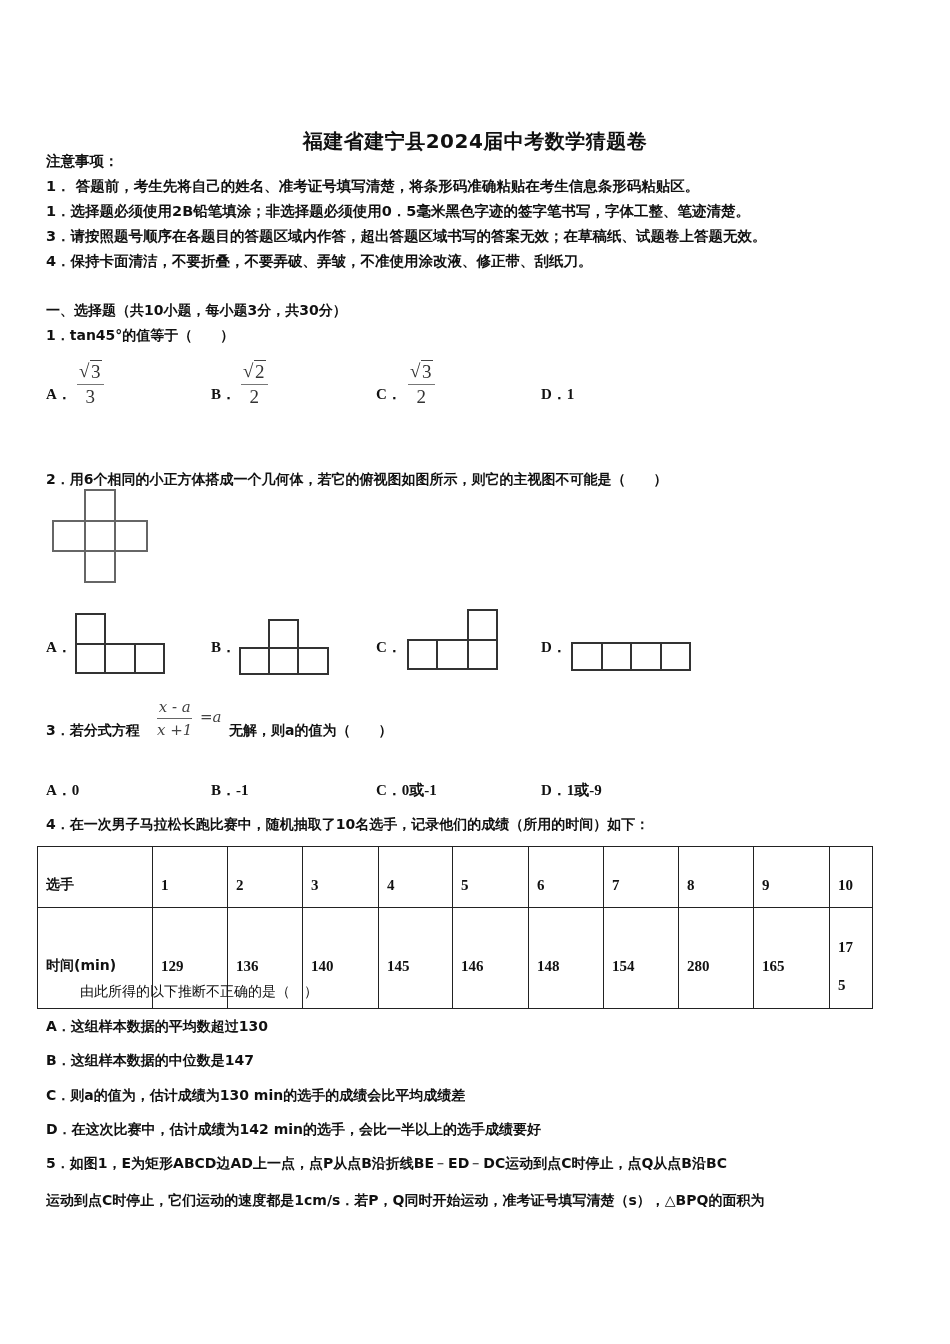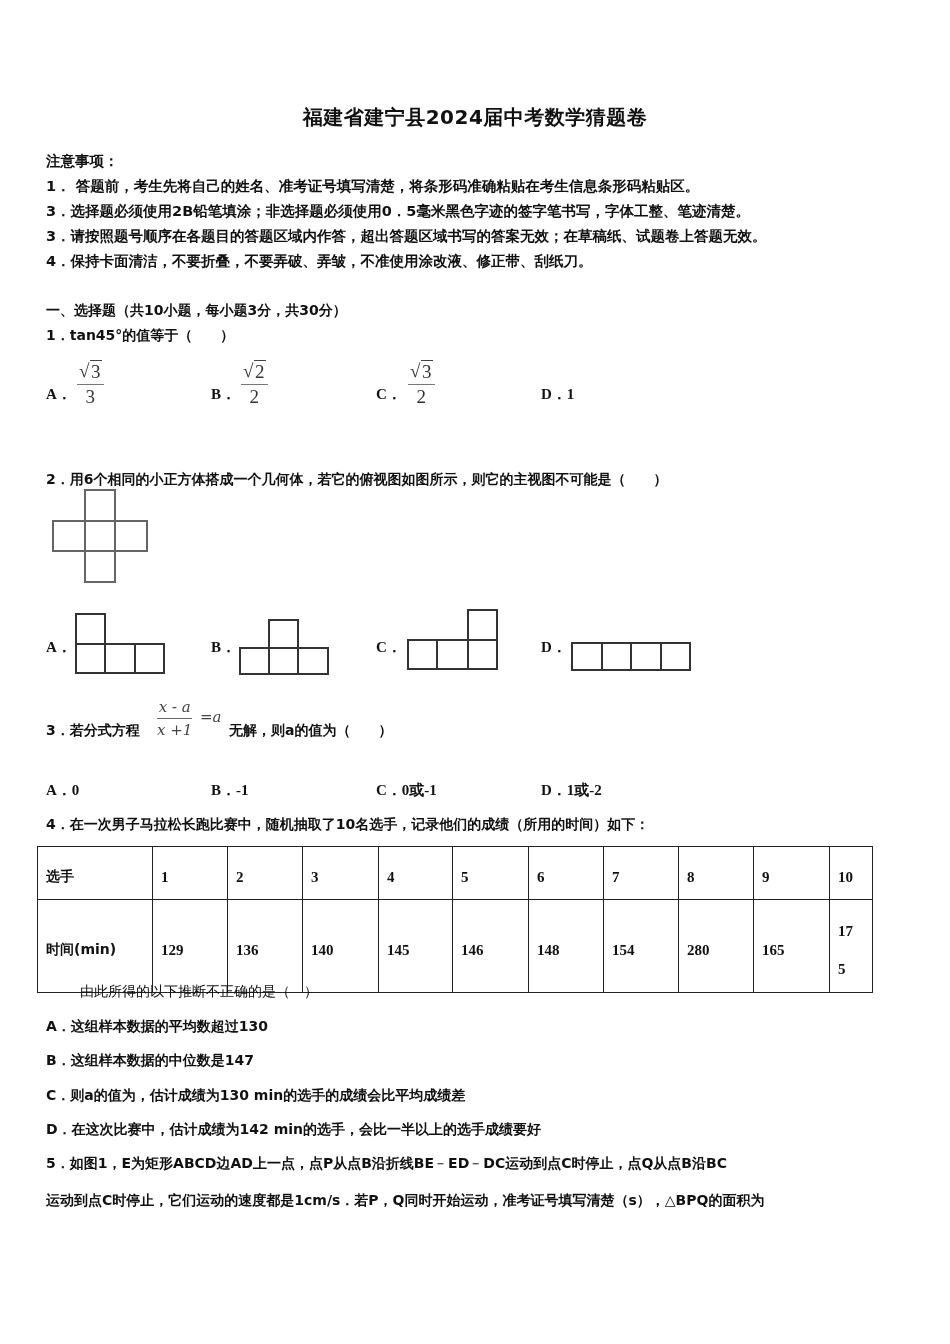--- a/index.html
+++ b/index.html
@@ -3,21 +3,21 @@
   <meta charset="utf-8">
   <style>
     html, body { margin: 0; padding: 0; background: #ffffff; }
     body {
       width: 950px; height: 1344px; position: relative; overflow: hidden;
       font-family: "Liberation Serif", "DejaVu Serif", serif;
       color: #111111;
     }
     .abs { position: absolute; white-space: nowrap; }
     .title {
-      left: 0; width: 950px; top: 104px; text-align: center;
+      left: 0; width: 950px; top: 128px; text-align: center;
       font-family: "DejaVu Sans", "Liberation Sans", sans-serif;
       font-weight: bold; font-size: 20px; letter-spacing: 0.5px;
     }
     .notice {
       font-family: "DejaVu Sans", "Liberation Sans", sans-serif;
       font-size: 14.5px; font-weight: bold; left: 46px;
     }
     .q {
       font-family: "DejaVu Sans", "Liberation Sans", sans-serif;
       font-size: 14px; font-weight: bold; left: 46px;
@@ -38,39 +38,39 @@
     }
     .sqrt .rad { border-top: 1.2px solid #444; padding: 0 1px; }
     .shape { position: absolute; }
     .sq { position: absolute; border: 2px solid #333; box-sizing: border-box; background: #fff; }
     .sq.grey { border-color: #666; }
     table.data {
       position: absolute; left: 37px; top: 846px; border-collapse: collapse;
       font-family: "Liberation Serif", serif; font-weight: bold; font-size: 15px;
     }
     table.data td {
-      border: 1.5px solid #222; vertical-align: middle; padding: 8px 0 0 8px; text-align: left;
+      border: 1.5px solid #222; vertical-align: middle; padding: 16px 0 0 8px; text-align: left;
     }
     table.data tr.hdr td { height: 44px; }
     table.data tr.val td { height: 84px; }
     table.data td.cn { font-family: "DejaVu Sans", sans-serif; font-size: 14px; }
     .eqfrac {
       position: absolute; display: flex; flex-direction: column; align-items: center;
       font-family: "DejaVu Serif", serif; font-style: italic; font-weight: normal; font-size: 15px; color: #444;
     }
     .eqfrac .bar { width: 100%; border-top: 1.2px solid #666; margin: 2px 0; }
   </style>
 </head>
 <body>
 
 <div class="abs title">福建省建宁县2024届中考数学猜题卷</div>
 
 <div class="abs notice" style="top:152px;">注意事项：</div>
 <div class="abs notice" style="top:177px;">1．  答题前，考生先将自己的姓名、准考证号填写清楚，将条形码准确粘贴在考生信息条形码粘贴区。</div>
-<div class="abs notice" style="top:202px;">3．选择题必须使用2B铅笔填涂；非选择题必须使用0．5毫米黑色字迹的签字笔书写，字体工整、笔迹清楚。</div>
+<div class="abs notice" style="top:202px;">1．选择题必须使用2B铅笔填涂；非选择题必须使用0．5毫米黑色字迹的签字笔书写，字体工整、笔迹清楚。</div>
 <div class="abs notice" style="top:227px;">3．请按照题号顺序在各题目的答题区域内作答，超出答题区域书写的答案无效；在草稿纸、试题卷上答题无效。</div>
 <div class="abs notice" style="top:252px;">4．保持卡面清洁，不要折叠，不要弄破、弄皱，不准使用涂改液、修正带、刮纸刀。</div>
 
 <div class="abs q" style="top:302px;">一、选择题（共10小题，每小题3分，共30分）</div>
 
 <div class="abs q" style="top:327px;">1．tan45°的值等于（　　）</div>
 
 <div class="abs opt" style="left:46px; top:385px;">A．</div>
 <div class="frac" style="left:77px; top:361px;">
   <span class="num"><span class="sqrt"><span class="rad">3</span></span></span>
@@ -150,21 +150,21 @@
 <div class="abs opt" style="left:46px; top:781px;">
   <span>A．</span><span>0</span>
 </div>
 <div class="abs opt" style="left:211px; top:781px;">
   <span>B．</span><span>-1</span>
 </div>
 <div class="abs opt" style="left:376px; top:781px;">
   <span>C．</span><span>0或-1</span>
 </div>
 <div class="abs opt" style="left:541px; top:781px;">
-  <span>D．</span><span>1或-2</span>
+  <span>D．</span><span>1或-9</span>
 </div>
 
 <div class="abs q" style="top:816px;">4．在一次男子马拉松长跑比赛中，随机抽取了10名选手，记录他们的成绩（所用的时间）如下：</div>
 
 <table class="data">
   <tbody>
       <tr class="hdr">
     <td class="cn" style="width:106px;">选手</td>
     <td style="width:66px;">1</td>
     <td style="width:66px;">2</td>

